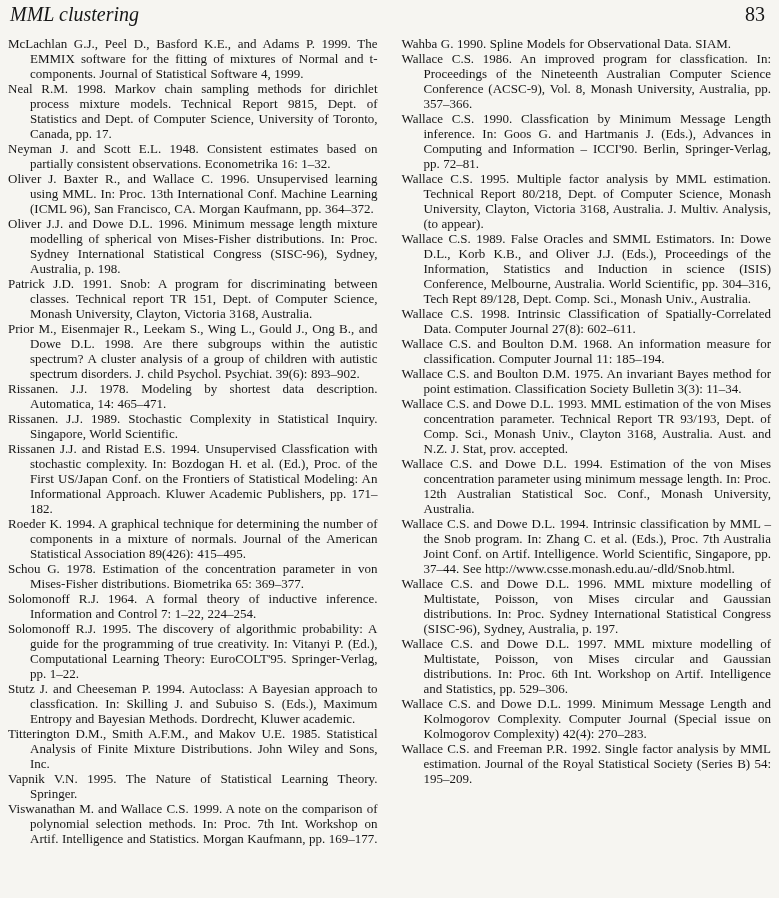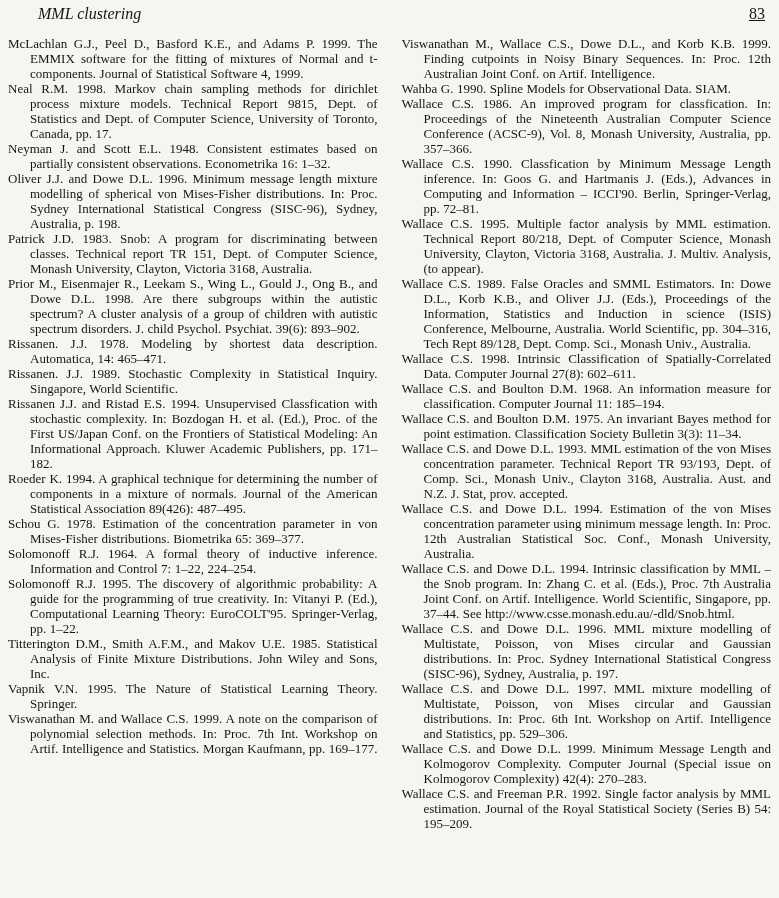--- a/index.html
+++ b/index.html
@@ -14,27 +14,26 @@
     height: 898px;
     box-sizing: border-box;
     background: #f6f5f1;
     overflow: hidden;
     padding: 5px 8px 6px 8px;
   }
   .page-header {
     display: flex;
     justify-content: space-between;
     align-items: flex-end;
-    font-size: 16px;
+    font-size: 20px;
     line-height: 18px;
     padding: 0 6px 0 2px;
-    margin-left: 28px;
   }
   .running-head { font-style: italic; font-weight: 500; }
-  .page-number { font-style: normal; text-decoration: underline; }
+  .page-number { font-style: normal; }
   .columns {
     display: flex;
     gap: 24px;
     margin-top: 13px;
   }
   .col {
     flex: 1 1 0;
     min-width: 0;
   }
   .ref {
@@ -54,37 +53,38 @@
   <header class="page-header">
     <span class="running-head">MML clustering</span>
     <span class="page-number">83</span>
   </header>
 
   <main class="columns">
     <section class="col">
       <p class="ref">McLachlan G.J., Peel D., Basford K.E., and Adams P. 1999. The EMMIX software for the fitting of mixtures of Normal and t-components. Journal of Statistical Software 4, 1999.</p>
       <p class="ref">Neal R.M. 1998. Markov chain sampling methods for dirichlet process mixture models. Technical Report 9815, Dept. of Statistics and Dept. of Computer Science, University of Toronto, Canada, pp. 17.</p>
       <p class="ref">Neyman J. and Scott E.L. 1948. Consistent estimates based on partially consistent observations. Econometrika 16: 1–32.</p>
+      <p class="ref">Oliver J. Baxter R., and Wallace C. 1996. Unsupervised learning using MML. In: Proc. 13th International Conf. Machine Learning (ICML 96), San Francisco, CA. Morgan Kaufmann, pp. 364–372.</p>
       <p class="ref">Oliver J.J. and Dowe D.L. 1996. Minimum message length mixture modelling of spherical von Mises-Fisher distributions. In: Proc. Sydney International Statistical Congress (SISC-96), Sydney, Australia, p. 198.</p>
-      <p class="ref">Patrick J.D. 1983. Snob: A program for discriminating between classes. Technical report TR 151, Dept. of Computer Science, Monash University, Clayton, Victoria 3168, Australia.</p>
+      <p class="ref">Patrick J.D. 1991. Snob: A program for discriminating between classes. Technical report TR 151, Dept. of Computer Science, Monash University, Clayton, Victoria 3168, Australia.</p>
       <p class="ref">Prior M., Eisenmajer R., Leekam S., Wing L., Gould J., Ong B., and Dowe D.L. 1998. Are there subgroups within the autistic spectrum? A cluster analysis of a group of children with autistic spectrum disorders. J. child Psychol. Psychiat. 39(6): 893–902.</p>
       <p class="ref">Rissanen. J.J. 1978. Modeling by shortest data description. Automatica, 14: 465–471.</p>
       <p class="ref">Rissanen. J.J. 1989. Stochastic Complexity in Statistical Inquiry. Singapore, World Scientific.</p>
       <p class="ref">Rissanen J.J. and Ristad E.S. 1994. Unsupervised Classfication with stochastic complexity. In: Bozdogan H. et al. (Ed.), Proc. of the First US/Japan Conf. on the Frontiers of Statistical Modeling: An Informational Approach. Kluwer Academic Publishers, pp. 171–182.</p>
-      <p class="ref">Roeder K. 1994. A graphical technique for determining the number of components in a mixture of normals. Journal of the American Statistical Association 89(426): 487–495.</p>
+      <p class="ref">Roeder K. 1994. A graphical technique for determining the number of components in a mixture of normals. Journal of the American Statistical Association 89(426): 415–495.</p>
       <p class="ref">Schou G. 1978. Estimation of the concentration parameter in von Mises-Fisher distributions. Biometrika 65: 369–377.</p>
       <p class="ref">Solomonoff R.J. 1964. A formal theory of inductive inference. Information and Control 7: 1–22, 224–254.</p>
       <p class="ref">Solomonoff R.J. 1995. The discovery of algorithmic probability: A guide for the programming of true creativity. In: Vitanyi P. (Ed.), Computational Learning Theory: EuroCOLT'95. Springer-Verlag, pp. 1–22.</p>
+      <p class="ref">Stutz J. and Cheeseman P. 1994. Autoclass: A Bayesian approach to classfication. In: Skilling J. and Subuiso S. (Eds.), Maximum Entropy and Bayesian Methods. Dordrecht, Kluwer academic.</p>
       <p class="ref">Titterington D.M., Smith A.F.M., and Makov U.E. 1985. Statistical Analysis of Finite Mixture Distributions. John Wiley and Sons, Inc.</p>
       <p class="ref">Vapnik V.N. 1995. The Nature of Statistical Learning Theory. Springer.</p>
       <p class="ref">Viswanathan M. and Wallace C.S. 1999. A note on the comparison of polynomial selection methods. In: Proc. 7th Int. Workshop on Artif. Intelligence and Statistics. Morgan Kaufmann, pp. 169–177.</p>
     </section>
 
     <section class="col">
-      <p class="ref">Viswanathan M., Wallace C.S., Dowe D.L., and Korb K.B. 1999. Finding cutpoints in Noisy Binary Sequences. In: Proc. 12th Australian Joint Conf. on Artif. Intelligence.</p>
       <p class="ref">Wahba G. 1990. Spline Models for Observational Data. SIAM.</p>
       <p class="ref">Wallace C.S. 1986. An improved program for classfication. In: Proceedings of the Nineteenth Australian Computer Science Conference (ACSC-9), Vol. 8, Monash University, Australia, pp. 357–366.</p>
       <p class="ref">Wallace C.S. 1990. Classfication by Minimum Message Length inference. In: Goos G. and Hartmanis J. (Eds.), Advances in Computing and Information – ICCI'90. Berlin, Springer-Verlag, pp. 72–81.</p>
       <p class="ref">Wallace C.S. 1995. Multiple factor analysis by MML estimation. Technical Report 80/218, Dept. of Computer Science, Monash University, Clayton, Victoria 3168, Australia. J. Multiv. Analysis, (to appear).</p>
       <p class="ref">Wallace C.S. 1989. False Oracles and SMML Estimators. In: Dowe D.L., Korb K.B., and Oliver J.J. (Eds.), Proceedings of the Information, Statistics and Induction in science (ISIS) Conference, Melbourne, Australia. World Scientific, pp. 304–316, Tech Rept 89/128, Dept. Comp. Sci., Monash Univ., Australia.</p>
       <p class="ref">Wallace C.S. 1998. Intrinsic Classification of Spatially-Correlated Data. Computer Journal 27(8): 602–611.</p>
       <p class="ref">Wallace C.S. and Boulton D.M. 1968. An information measure for classification. Computer Journal 11: 185–194.</p>
       <p class="ref">Wallace C.S. and Boulton D.M. 1975. An invariant Bayes method for point estimation. Classification Society Bulletin 3(3): 11–34.</p>
       <p class="ref">Wallace C.S. and Dowe D.L. 1993. MML estimation of the von Mises concentration parameter. Technical Report TR 93/193, Dept. of Comp. Sci., Monash Univ., Clayton 3168, Australia. Aust. and N.Z. J. Stat, prov. accepted.</p>
       <p class="ref">Wallace C.S. and Dowe D.L. 1994. Estimation of the von Mises concentration parameter using minimum message length. In: Proc. 12th Australian Statistical Soc. Conf., Monash University, Australia.</p>

